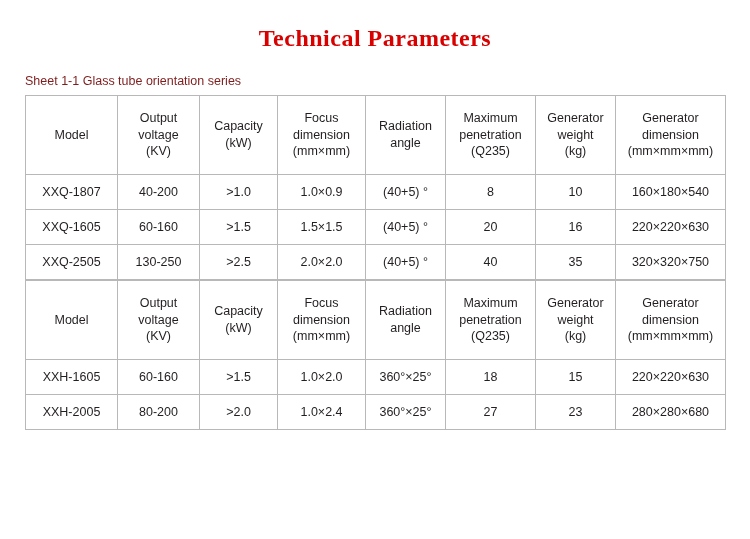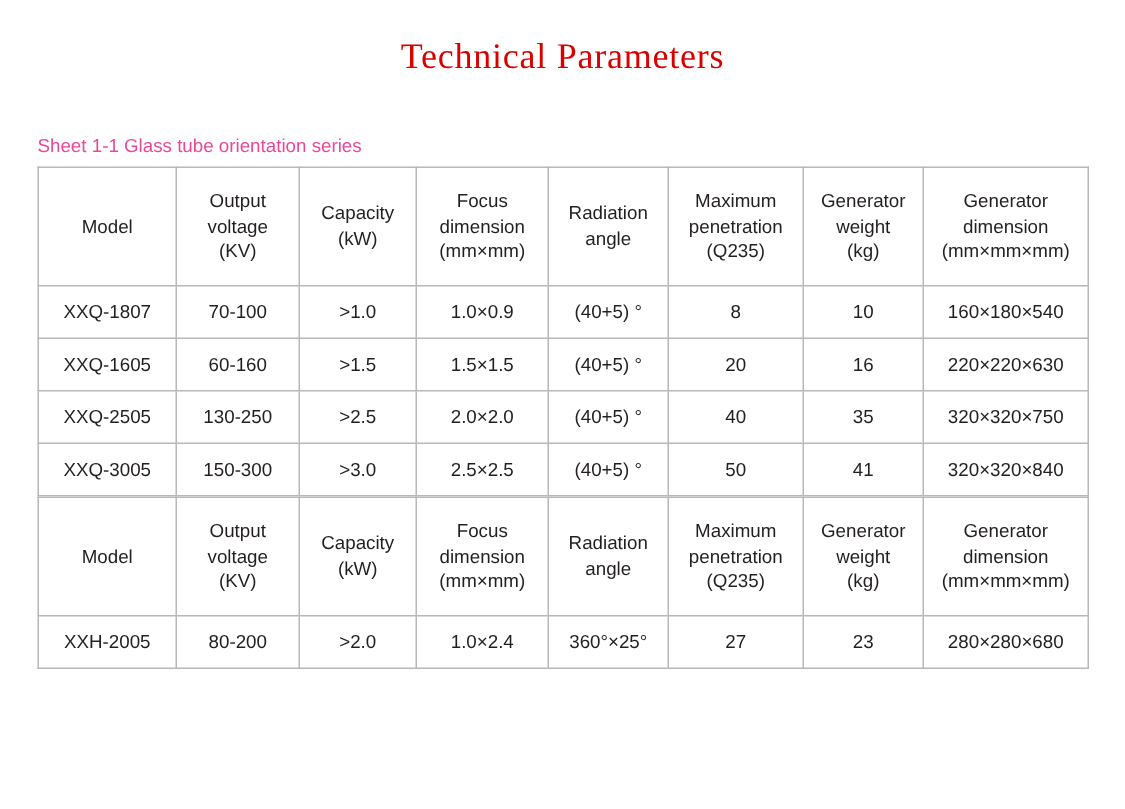--- a/index.html
+++ b/index.html
@@ -16,35 +16,35 @@
   }
   .page {
     position: relative;
     width: 750px;
     height: 539px;
     box-sizing: border-box;
   }
   .page-title {
     text-align: center;
     font-family: "Liberation Serif", serif;
-    font-weight: normal;
+    font-weight: bold;
     font-size: 24px;
     color: #d90000;
     margin: 0;
     padding-top: 25px;
     letter-spacing: 0.5px;
   }
   .section {
     margin-left: 25px;
     margin-right: 25px;
   }
   .section-label {
     font-size: 12.5px;
-    color: #ec4899;
-    margin-top: 38px;
+    color: #7f1d1d;
+    margin-top: 22px;
     margin-bottom: 7px;
   }
   table.spec {
     border-collapse: collapse;
     width: 700px;
     table-layout: fixed;
     background: #ffffff;
   }
   table.spec th,
   table.spec td {
@@ -131,21 +131,21 @@
           </th>
           <th>
             <span class="hdr-line">Generator dimension</span>
             <span class="hdr-line">(mm×mm×mm)</span>
           </th>
         </tr>
       </thead>
       <tbody>
         <tr>
           <td>XXQ-1807</td>
-          <td>70-100</td>
+          <td>40-200</td>
           <td>&gt;1.0</td>
           <td>1.0×0.9</td>
           <td>(40+5)  °</td>
           <td>8</td>
           <td>10</td>
           <td>160×180×540</td>
         </tr>
         <tr>
           <td>XXQ-1605</td>
           <td>60-160</td>
@@ -158,30 +158,20 @@
         </tr>
         <tr>
           <td>XXQ-2505</td>
           <td>130-250</td>
           <td>&gt;2.5</td>
           <td>2.0×2.0</td>
           <td>(40+5)  °</td>
           <td>40</td>
           <td>35</td>
           <td>320×320×750</td>
-        </tr>
-        <tr>
-          <td>XXQ-3005</td>
-          <td>150-300</td>
-          <td>&gt;3.0</td>
-          <td>2.5×2.5</td>
-          <td>(40+5)  °</td>
-          <td>50</td>
-          <td>41</td>
-          <td>320×320×840</td>
         </tr>
       </tbody>
     </table>
   </div>
 
   <div class="section">
     <table class="spec">
       <colgroup>
         <col class="c0">
           <col class="c1">
@@ -226,20 +216,30 @@
             <span class="hdr-line">(kg)</span>
           </th>
           <th>
             <span class="hdr-line">Generator dimension</span>
             <span class="hdr-line">(mm×mm×mm)</span>
           </th>
         </tr>
       </thead>
       <tbody>
         <tr>
+          <td>XXH-1605</td>
+          <td>60-160</td>
+          <td>&gt;1.5</td>
+          <td>1.0×2.0</td>
+          <td>360°×25°</td>
+          <td>18</td>
+          <td>15</td>
+          <td>220×220×630</td>
+        </tr>
+        <tr>
           <td>XXH-2005</td>
           <td>80-200</td>
           <td>&gt;2.0</td>
           <td>1.0×2.4</td>
           <td>360°×25°</td>
           <td>27</td>
           <td>23</td>
           <td>280×280×680</td>
         </tr>
 

